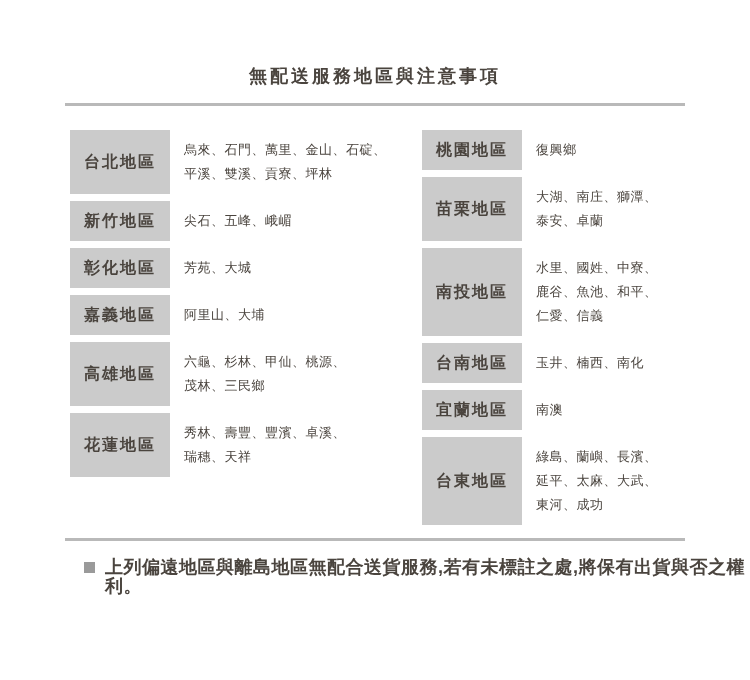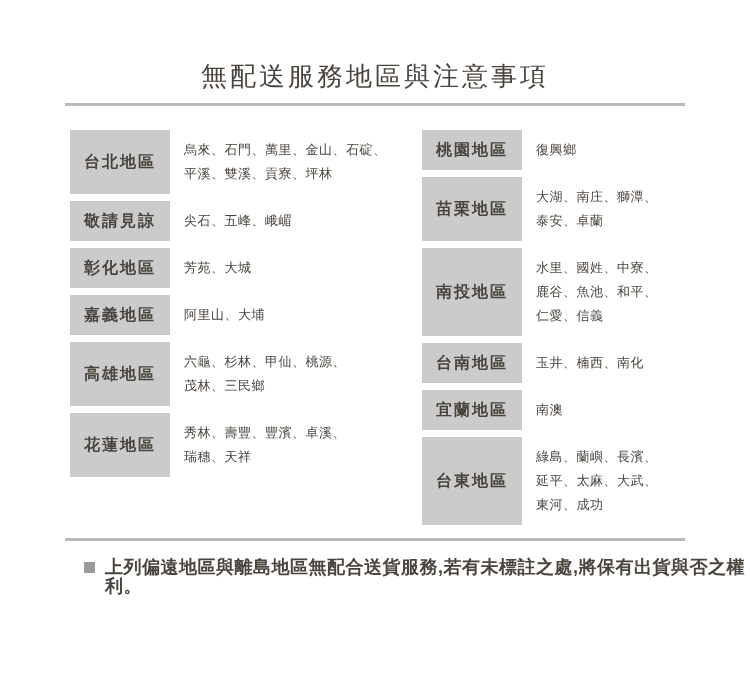--- a/index.html
+++ b/index.html
@@ -13,22 +13,22 @@
     height: 680px;
     box-sizing: border-box;
     background: #ffffff;
     overflow: hidden;
     color: #4a443e;
   }
   .page-title {
     margin: 0;
     padding-top: 62px;
     text-align: center;
-    font-size: 26px;
-    font-weight: normal;
+    font-size: 18px;
+    font-weight: bold;
     letter-spacing: 3px;
     color: #4a443e;
     line-height: 28px;
   }
   .divider {
     width: 620px;
     height: 3px;
     background: #b9b9b9;
     margin: 13px auto 0 auto;
   }
@@ -107,21 +107,21 @@
 
   <div class="region-table">
 
     <div class="region-col left">
       <div class="region-row">
         <div class="region-label">台北地區</div>
         <div class="region-areas">烏來、石門、萬里、金山、石碇、
 平溪、雙溪、貢寮、坪林</div>
       </div>
       <div class="region-row">
-        <div class="region-label">敬請見諒</div>
+        <div class="region-label">新竹地區</div>
         <div class="region-areas">尖石、五峰、峨嵋</div>
       </div>
       <div class="region-row">
         <div class="region-label">彰化地區</div>
         <div class="region-areas">芳苑、大城</div>
       </div>
       <div class="region-row">
         <div class="region-label">嘉義地區</div>
         <div class="region-areas">阿里山、大埔</div>
       </div>

